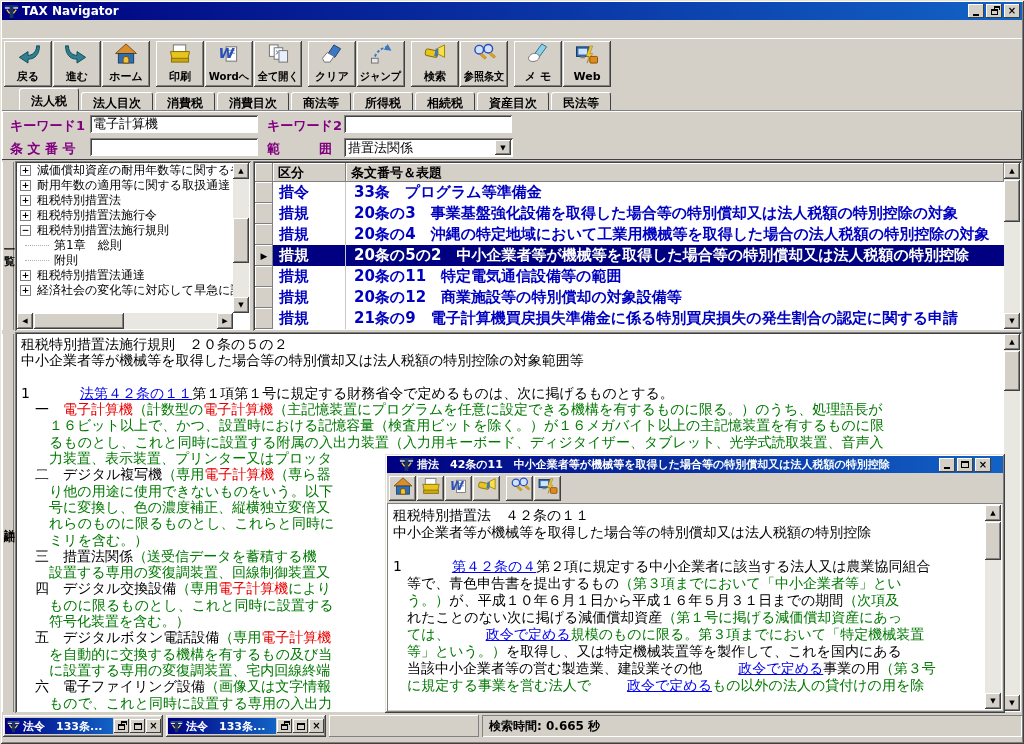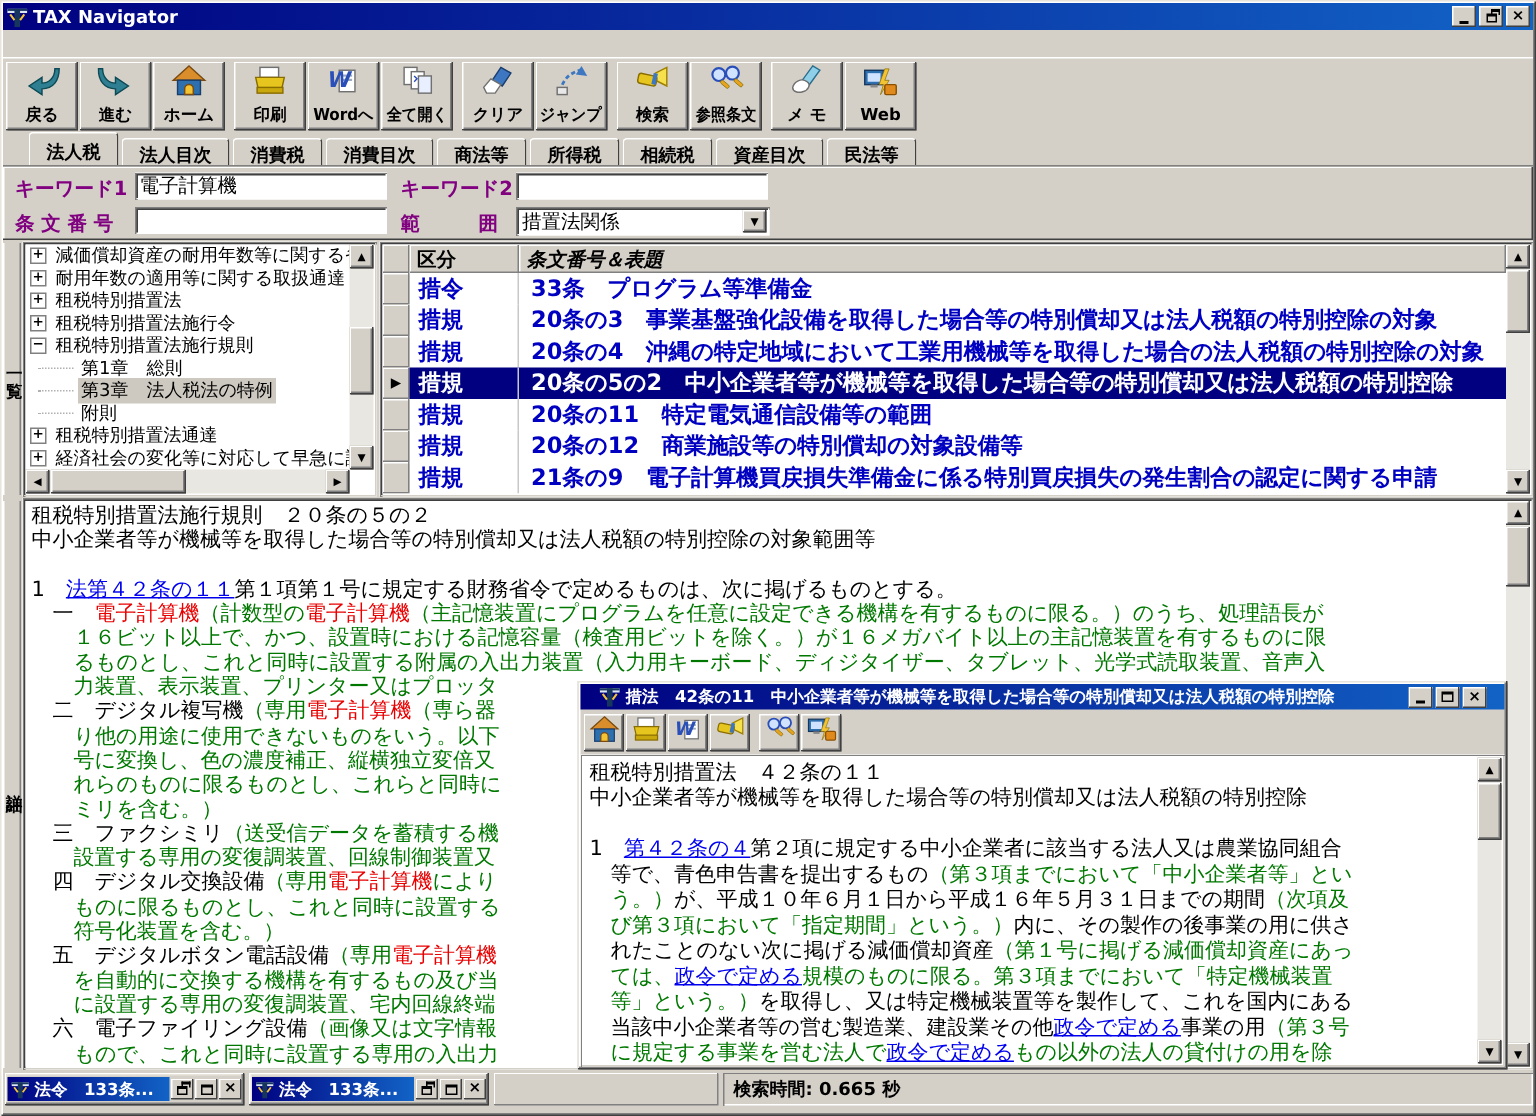--- a/index.html
+++ b/index.html
@@ -85,21 +85,21 @@
     font-size:15px;font-weight:bold;color:#0000c0;border-right:1px solid #c8c8c8;}
   .rtitle{flex:1;height:21px;display:flex;align-items:center;padding-left:8px;font-size:15px;font-weight:bold;color:#0000c0;
     white-space:nowrap;overflow:hidden;box-sizing:border-box;}
   .trow.sel .kubun,.trow.sel .rtitle{background:#000080;color:#fff;}
 
   
   .detailbox{position:absolute;left:15px;top:332px;width:1007px;height:381px;}
   .dinner{position:absolute;left:2px;top:2px;right:18px;bottom:2px;background:#fff;overflow:hidden;padding:2px 0 0 4px;}
   .tline{height:16.3px;line-height:16.3px;font-size:14px;white-space:pre;}
   .c-k{color:#000;} .c-g{color:#007800;} .c-r{color:#e80000;}
-  .c-l{color:#0000ee;text-decoration:underline;}
+  .c-l{color:#0000ee;text-decoration:underline;margin-left:36px;}
 
   
   .float{position:absolute;left:385px;top:454px;width:620px;height:259px;background:#d4d0c8;z-index:10;
     box-shadow:inset -1px -1px 0 #404040, inset 1px 1px 0 #e8e4dc, inset -2px -2px 0 #808080, inset 2px 2px 0 #fff;}
   .float .titlebar2{position:absolute;left:2px;top:2px;right:2px;height:17px;background:linear-gradient(90deg,#000080,#1263c6);
     display:flex;align-items:center;padding:0 12px;}
   .float .ttext2{flex:1;color:#fff;font-size:11px;font-weight:bold;white-space:nowrap;overflow:hidden;margin-left:3px;}
   .float .ftoolbar{position:absolute;left:2px;top:20px;right:2px;height:28px;display:flex;align-items:center;padding-left:2px;}
   .fbtn{width:27px;height:25px;margin-right:1px;background:#d4d0c8;display:flex;align-items:center;justify-content:center;
     box-shadow:inset -1px -1px 0 #404040, inset 1px 1px 0 #fff, inset -2px -2px 0 #808080;}
@@ -297,24 +297,20 @@
         <div class="tree-row">
           <span class="tree-box">−</span>
           <span class="tree-label">租税特別措置法施行規則</span>
         </div>
         <div class="tree-row">
           <span class="tree-indent"></span>
           <span class="tree-label">第1章　総則</span>
         </div>
         <div class="tree-row">
           <span class="tree-indent"></span>
-          <span class="tree-label sel">第3章　法人税法の特例</span>
-        </div>
-        <div class="tree-row">
-          <span class="tree-indent"></span>
           <span class="tree-label">附則</span>
         </div>
         <div class="tree-row">
           <span class="tree-box">+</span>
           <span class="tree-label">租税特別措置法通達</span>
         </div>
         <div class="tree-row">
           <span class="tree-box">+</span>
           <span class="tree-label">経済社会の変化等に対応して早急に講ず</span>
         </div>
@@ -331,21 +327,21 @@
       <span class="sthumb" style="left:17px;top:0;width:90px;height:16px;"></span>
       <span class="sbtn" style="right:0;top:0;">▶</span>
     </div>
   </div>
 
   <div class="tablebox whitebox">
     <div class="tbl">
       <div class="trowh">
         <span class="hcell" style="width:18px;flex:none;padding-left:0;"></span>
         <span class="hcell" style="width:73px;flex:none;">区分</span>
-        <span class="hcell" style="flex:1;font-style:italic;">条文番号＆表題</span>
+        <span class="hcell" style="flex:1;">条文番号＆表題</span>
       </div>
       <div id="rows">
           <div class="trow">
             <span class="selcell"></span>
             <span class="kubun">措令</span>
             <span class="rtitle">33条　プログラム等準備金</span>
           </div>
           <div class="trow">
             <span class="selcell"></span>
             <span class="kubun">措規</span>
@@ -396,21 +392,21 @@
         <div class="tline"><span class="c-k">1　</span><span class="c-l">法第４２条の１１</span><span class="c-k">第１項第１号に規定する財務省令で定めるものは、次に掲げるものとする。</span></div>
         <div class="tline"><span class="c-k">　一　</span><span class="c-r">電子計算機</span><span class="c-g">（計数型の</span><span class="c-r">電子計算機</span><span class="c-g">（主記憶装置にプログラムを任意に設定できる機構を有するものに限る。）のうち、処理語長が</span></div>
         <div class="tline"><span class="c-g">　　１６ビット以上で、かつ、設置時における記憶容量（検査用ビットを除く。）が１６メガバイト以上の主記憶装置を有するものに限</span></div>
         <div class="tline"><span class="c-g">　　るものとし、これと同時に設置する附属の入出力装置（入力用キーボード、ディジタイザー、タブレット、光学式読取装置、音声入</span></div>
         <div class="tline"><span class="c-g">　　力装置、表示装置、プリンター又はプロッタ</span></div>
         <div class="tline"><span class="c-k">　二　デジタル複写機</span><span class="c-g">（専用</span><span class="c-r">電子計算機</span><span class="c-g">（専ら器</span></div>
         <div class="tline"><span class="c-g">　　り他の用途に使用できないものをいう。以下</span></div>
         <div class="tline"><span class="c-g">　　号に変換し、色の濃度補正、縦横独立変倍又</span></div>
         <div class="tline"><span class="c-g">　　れらのものに限るものとし、これらと同時に</span></div>
         <div class="tline"><span class="c-g">　　ミリを含む。）</span></div>
-        <div class="tline"><span class="c-k">　三　ファクシミリ</span><span class="c-g">（送受信データを蓄積する機</span></div>
+        <div class="tline"><span class="c-k">　三　措置法関係</span><span class="c-g">（送受信データを蓄積する機</span></div>
         <div class="tline"><span class="c-g">　　設置する専用の変復調装置、回線制御装置又</span></div>
         <div class="tline"><span class="c-k">　四　デジタル交換設備</span><span class="c-g">（専用</span><span class="c-r">電子計算機</span><span class="c-g">により</span></div>
         <div class="tline"><span class="c-g">　　ものに限るものとし、これと同時に設置する</span></div>
         <div class="tline"><span class="c-g">　　符号化装置を含む。）</span></div>
         <div class="tline"><span class="c-k">　五　デジタルボタン電話設備</span><span class="c-g">（専用</span><span class="c-r">電子計算機</span></div>
         <div class="tline"><span class="c-g">　　を自動的に交換する機構を有するもの及び当</span></div>
         <div class="tline"><span class="c-g">　　に設置する専用の変復調装置、宅内回線終端</span></div>
         <div class="tline"><span class="c-k">　六　電子ファイリング設備</span><span class="c-g">（画像又は文字情報</span></div>
         <div class="tline"><span class="c-g">　　もので、これと同時に設置する専用の入出力</span></div>
       </div>
@@ -491,21 +487,20 @@
         </div>
       </div>
     <div class="fcontent">
       <div class="finner" id="fdetail">
           <div class="fline"><span class="c-k">租税特別措置法　４２条の１１</span></div>
           <div class="fline"><span class="c-k">中小企業者等が機械等を取得した場合等の特別償却又は法人税額の特別控除</span></div>
           <div class="fline">&nbsp;</div>
           <div class="fline"><span class="c-k">1　</span><span class="c-l">第４２条の４</span><span class="c-k">第２項に規定する中小企業者に該当する法人又は農業協同組合</span></div>
           <div class="fline"><span class="c-k">　等で、青色申告書を提出するもの</span><span class="c-g">（第３項までにおいて「中小企業者等」とい</span></div>
           <div class="fline"><span class="c-g">　う。）</span><span class="c-k">が、平成１０年６月１日から平成１６年５月３１日までの期間</span><span class="c-g">（次項及</span></div>
-          <div class="fline"><span class="c-g">　び第３項において「指定期間」という。）</span><span class="c-k">内に、その製作の後事業の用に供さ</span></div>
           <div class="fline"><span class="c-k">　れたことのない次に掲げる減価償却資産</span><span class="c-g">（第１号に掲げる減価償却資産にあっ</span></div>
           <div class="fline"><span class="c-g">　ては、</span><span class="c-l">政令で定める</span><span class="c-g">規模のものに限る。第３項までにおいて「特定機械装置</span></div>
           <div class="fline"><span class="c-g">　等」という。）</span><span class="c-k">を取得し、又は特定機械装置等を製作して、これを国内にある</span></div>
           <div class="fline"><span class="c-k">　当該中小企業者等の営む製造業、建設業その他</span><span class="c-l">政令で定める</span><span class="c-k">事業の用</span><span class="c-g">（第３号</span></div>
           <div class="fline"><span class="c-g">　に規定する事業を営む法人で</span><span class="c-l">政令で定める</span><span class="c-g">もの以外の法人の貸付けの用を除</span></div>
         </div>
       <div class="sb" style="right:2px;top:2px;width:16px;bottom:2px;">
         <span class="sbtn" style="top:0;right:0;">▲</span>
         <span class="sthumb" style="right:0;top:17px;width:16px;height:38px;"></span>
         <span class="sbtn" style="bottom:0;right:0;">▼</span>

